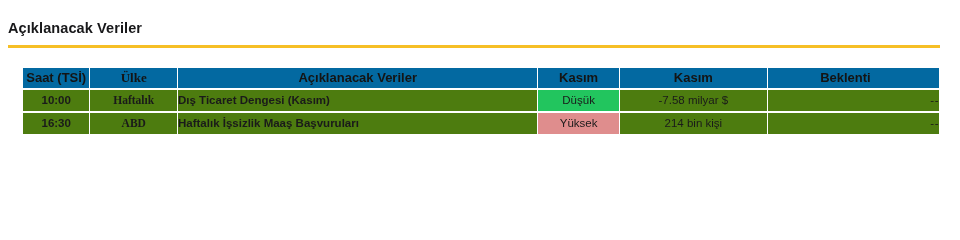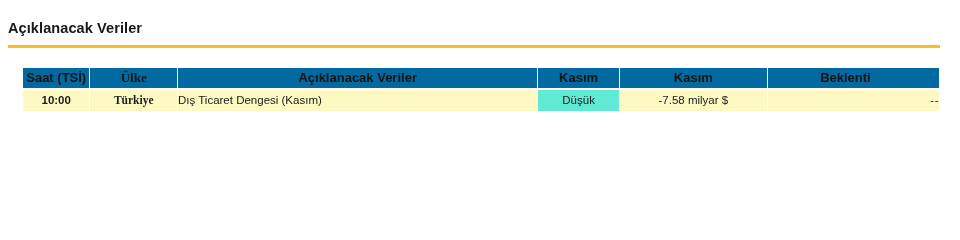--- a/index.html
+++ b/index.html
@@ -73,44 +73,44 @@
     background: #0369a1;
     color: #141414;
     font-weight: bold;
     text-align: center;
     height: 20px;
     line-height: 20px;
     font-size: 13px;
   }
 
   .data-table tbody td {
-    background: #fef9c3;
+    background: #4d7c0f;
     color: #1a1a1a;
     height: 21px;
     line-height: 21px;
   }
 
   
   .col-time   { width: 66px;  text-align: center; font-weight: bold; }
   .col-country{ width: 86px;  text-align: center; font-weight: bold; font-family: Liberation Serif, serif; }
-  .col-event  { width: 357px; text-align: left; padding-left: 10px; font-weight: normal; }
+  .col-event  { width: 357px; text-align: left; padding-left: 10px; font-weight: bold; }
   .col-import { width: 80px;  text-align: center; }
   .col-prev   { width: 146px; text-align: center; padding-right: 10px; }
   .col-exp    { width: 170px; text-align: right; padding-right: 10px; }
 
   thead .col-event { text-align: center; padding-left: 0; }
   thead .col-prev  { text-align: center; padding-right: 0; }
   thead .col-exp   { text-align: center; padding-right: 16px; }
 
   
   td.col-import {
     font-weight: normal;
     color: #1a1a1a;
   }
-  td.col-import.level-low  { background: #5eead4; }
+  td.col-import.level-low  { background: #22c55e; }
   td.col-import.level-high { background: #df8d8d; }
 
   .muted-dash { color: #555555; letter-spacing: 0.5px; }
 </style>
 </head>
 <body>
 
 <div class="page">
 
   <div class="section-header">
@@ -133,22 +133,30 @@
         <th class="col-country">Ülke</th>
         <th class="col-event">Açıklanacak Veriler</th>
         <th class="col-import">Kasım</th>
         <th class="col-prev">Kasım</th>
         <th class="col-exp">Beklenti</th>
       </tr>
     </thead>
     <tbody>
       <tr>
         <td class="col-time">10:00</td>
-        <td class="col-country">Türkiye</td>
+        <td class="col-country">Haftalık</td>
         <td class="col-event">Dış Ticaret Dengesi (Kasım)</td>
         <td class="col-import level-low">Düşük</td>
         <td class="col-prev">-7.58 milyar $</td>
+        <td class="col-exp muted-dash">--</td>
+      </tr>
+      <tr>
+        <td class="col-time">16:30</td>
+        <td class="col-country">ABD</td>
+        <td class="col-event">Haftalık İşsizlik Maaş Başvuruları</td>
+        <td class="col-import level-high">Yüksek</td>
+        <td class="col-prev">214 bin kişi</td>
         <td class="col-exp muted-dash">--</td>
       </tr>
     </tbody>
   </table>
 
 </div>
 
 </body></html>

